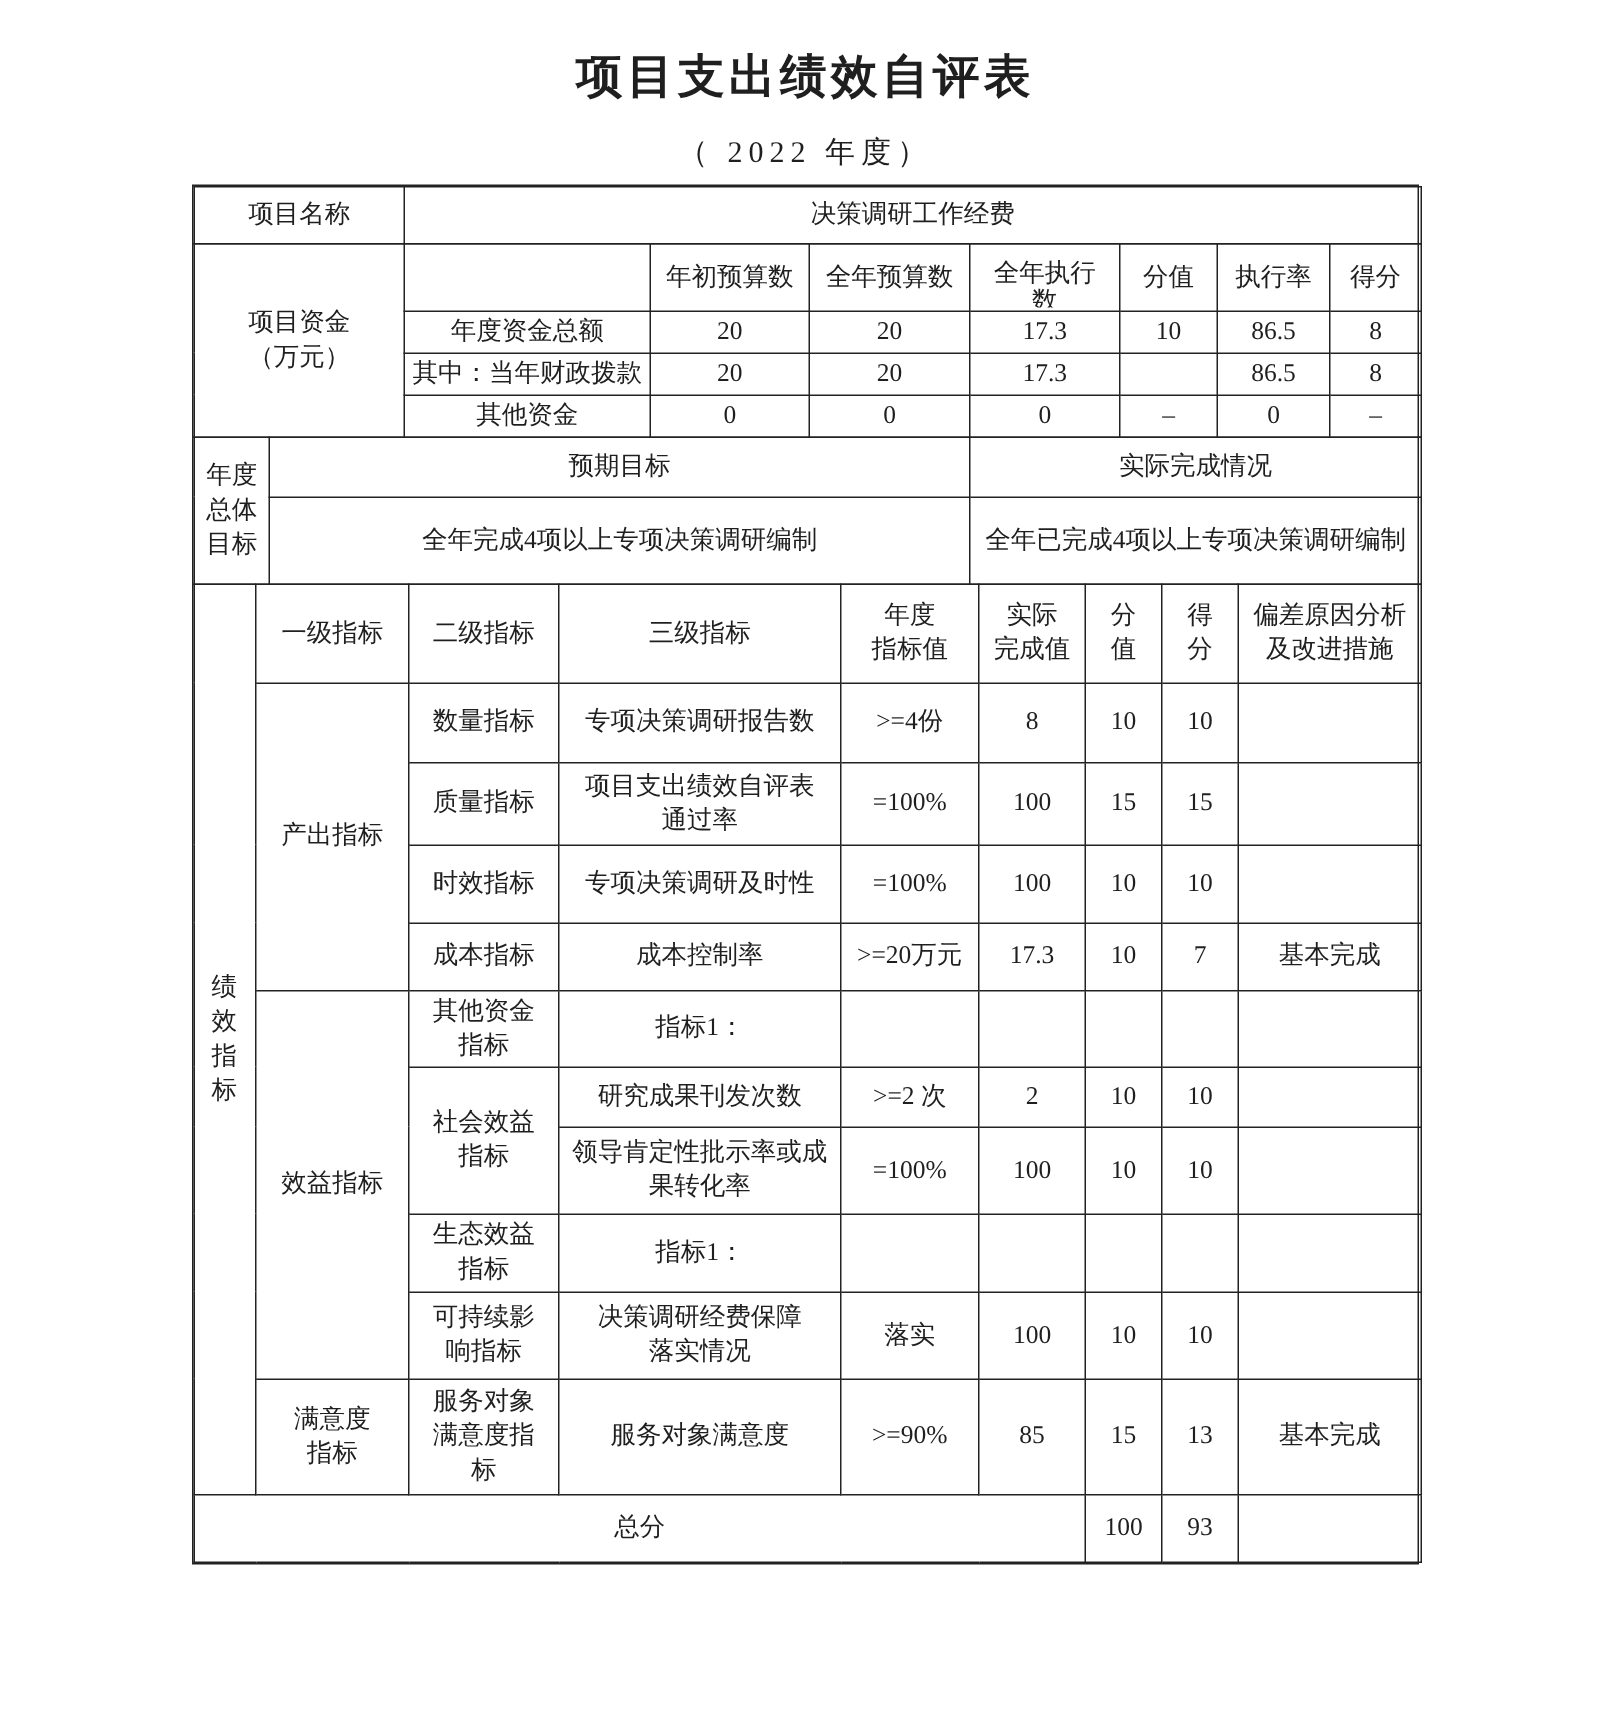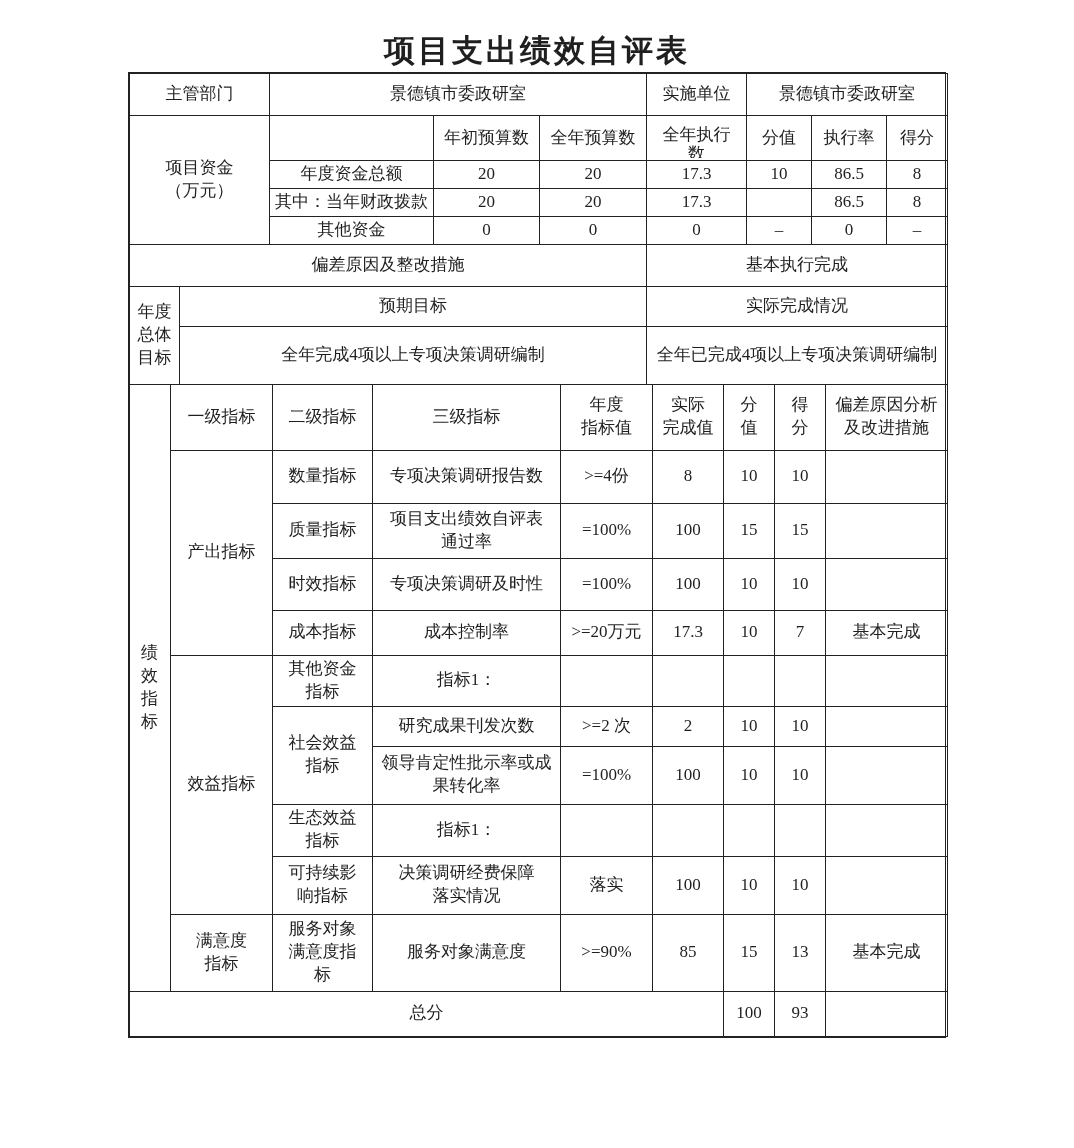--- a/index.html
+++ b/index.html
@@ -80,41 +80,38 @@
     letter-spacing: 1px;
     line-height: 2.0;
   }
 </style>
 </head>
 <body>
 
 <div class="page">
 
   <div class="doc-title">项目支出绩效自评表</div>
+  <div class="doc-subtitle">（ 2022 年度）</div>
 
   <div class="sheet">
     <div class="frame">
-
 
       <table class="tbl">
         <colgroup>
             <col style="width:140px">
-            <col style="width:377px">
-            <col style="width:100px">
-            <col style="width:201px">
+            <col style="width:678px">
           </colgroup>
         <tbody>
-            <tr class="h42">
-          <td>主管部门</td>
-          <td>景德镇市委政研室</td>
-          <td>实施单位</td>
-          <td>景德镇市委政研室</td>
+            <tr class="h38">
+          <td>项目名称</td>
+          <td>决策调研工作经费</td>
         </tr>
       </tbody>
         </table>
+
 
       <table class="tbl">
         <colgroup>
           <col style="width:140px">
             <col style="width:164px">
             <col style="width:106px">
             <col style="width:107px">
           <col style="width:100px">
             <col style="width:65px">
             <col style="width:75px">
@@ -156,32 +153,20 @@
           <td>0</td>
           <td>0</td>
           <td>0</td>
           <td>–</td>
           <td>0</td>
           <td>–</td>
         </tr>
       </tbody>
         </table>
 
-      <table class="tbl">
-        <colgroup>
-            <col style="width:517px">
-            <col style="width:301px">
-          </colgroup>
-        <tbody>
-            <tr class="h42">
-          <td>偏差原因及整改措施</td>
-          <td>基本执行完成</td>
-        </tr>
-      </tbody>
-        </table>
 
       <table class="tbl">
         <colgroup>
             <col style="width:50px">
             <col style="width:467px">
             <col style="width:301px">
           </colgroup>
         <tbody>
             <tr class="h40">
           <td rowspan="2">年度

